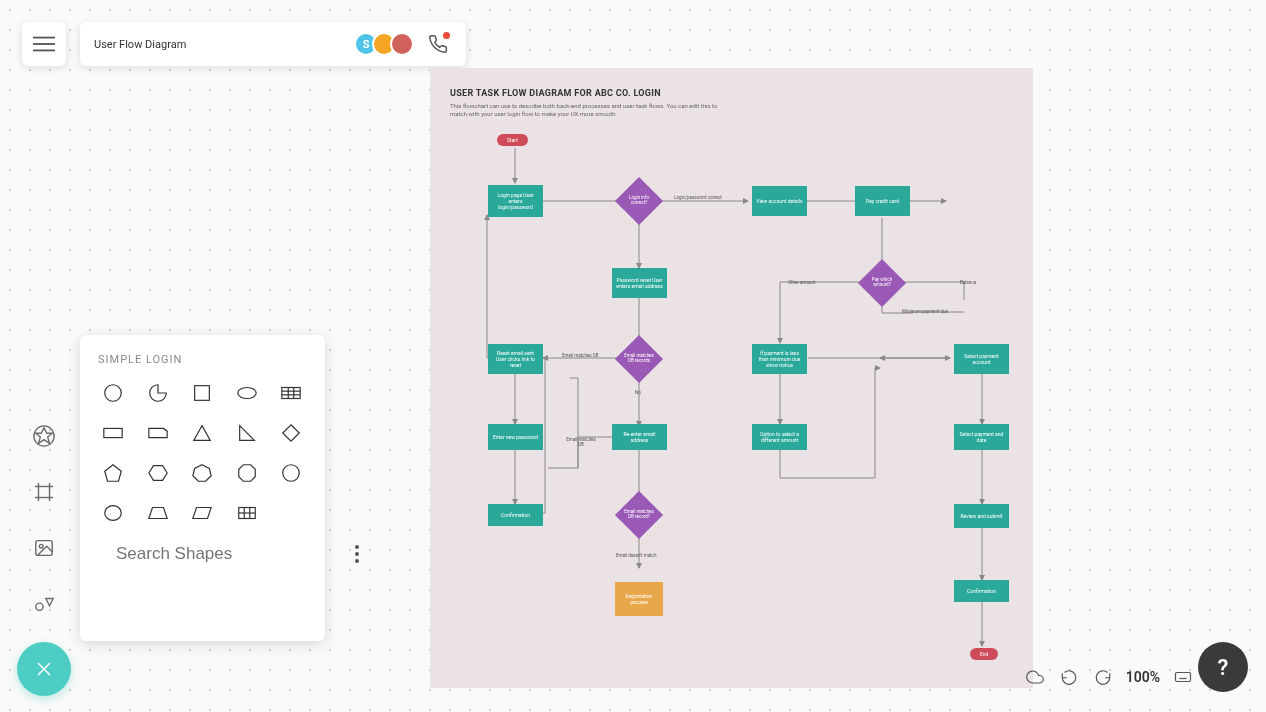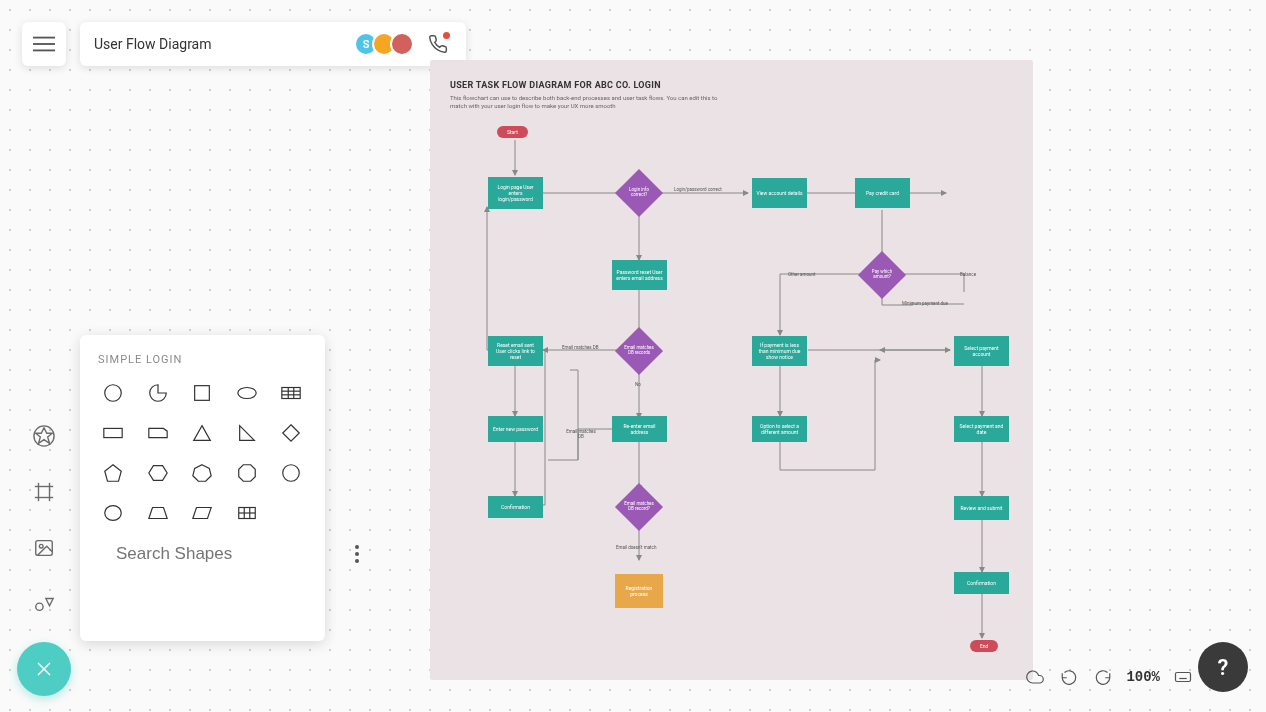--- a/index.html
+++ b/index.html
@@ -21,21 +21,21 @@
     display:flex; align-items:center; justify-content:center;
     cursor:pointer;
   }
   .menu-btn svg { width:22px; height:18px; }
   .title-bar {
     position:absolute; left:80px; top:22px;
     width:386px; height:44px; background:#fff; border-radius:6px;
     box-shadow:0 2px 8px rgba(0,0,0,.12);
     display:flex; align-items:center; padding:0 14px;
   }
-  .title-bar .title { font-size:14px; color:#333; flex:1; }
+  .title-bar .title { font-size:11px; color:#333; flex:1; }
   .avatars { display:flex; align-items:center; }
   .avatar { width:24px; height:24px; border-radius:50%; margin-left:-6px; border:2px solid #fff; display:flex;align-items:center;justify-content:center;font-size:11px;color:#fff;font-weight:600;}
   .av1{background:#4ec4e8;} .av2{background:#f5a623;} .av3{background:#d0615c;}
   .call-icon { position:relative; margin-left:10px; width:28px;height:28px; display:flex;align-items:center;justify-content:center;}
   .call-icon svg{width:20px;height:20px;}
   .call-icon .dot{position:absolute;top:2px;right:2px;width:7px;height:7px;background:#e74c3c;border-radius:50%;}
   
   .side-btn{position:absolute;left:26px;width:36px;height:36px;border-radius:50%;display:flex;align-items:center;justify-content:center;}
   .side-btn svg{width:22px;height:22px;stroke:#6a6a6a;fill:none;stroke-width:1.5;}
   .sb1{top:418px;} .sb2{top:474px;} .sb3{top:530px;} .sb4{top:586px;}
@@ -52,36 +52,36 @@
   .tab{padding:6px 12px;border-radius:4px;font-size:14px;color:#555;cursor:pointer;}
   .tab.active{background:#d5efec;color:#2a9187;}
   .tab.inactive{background:#f0f0f0;}
   .tab-add{width:30px;height:30px;background:#f0f0f0;border-radius:4px;display:flex;align-items:center;justify-content:center;font-size:18px;color:#888;}
   .search-row{display:flex;align-items:center;gap:18px;}
   .search-row svg.si{width:18px;height:18px;stroke:#888;fill:none;stroke-width:1.8;}
   .search-input{border:none;outline:none;font-size:17px;color:#888;flex:1;background:transparent;}
   .dots{width:20px;display:flex;flex-direction:column;gap:3px;align-items:center;}
   .dots span{width:4px;height:4px;background:#555;border-radius:50%;}
   
-  .canvas{position:absolute;left:430px;top:60px;width:603px;height:620px;background:#ebe2e6;border-radius:2px;}
+  .canvas{position:absolute;left:430px;top:68px;width:603px;height:620px;background:#ebe2e6;border-radius:2px;}
   .ch{position:absolute;left:20px;top:20px;}
   .ch h1{font-size:9px;font-weight:700;color:#333;letter-spacing:.3px;}
   .ch p{font-size:6px;color:#666;max-width:280px;margin-top:4px;line-height:1.3;}
   .pill{position:absolute;background:#cf4b5a;color:#fff;font-size:5px;border-radius:8px;padding:3px 10px;text-align:center;}
   .box{position:absolute;background:#2aa89a;color:#fff;font-size:5px;text-align:center;display:flex;align-items:center;justify-content:center;padding:4px;line-height:1.2;}
   .diamond{position:absolute;width:34px;height:34px;display:flex;align-items:center;justify-content:center;}
   .diamond::before{content:'';position:absolute;inset:0;background:#9b59b6;transform:rotate(45deg);}
   .diamond span{position:relative;color:#fff;font-size:4.5px;text-align:center;line-height:1.1;z-index:1;width:40px;}
   .yellowbox{position:absolute;background:#e8a84a;color:#fff;font-size:5px;text-align:center;display:flex;align-items:center;justify-content:center;padding:4px;}
   .lbl{position:absolute;font-size:4.5px;color:#555;}
   .canvas svg.conns{position:absolute;inset:0;width:100%;height:100%;pointer-events:none;}
   .canvas svg.conns path{stroke:#888;stroke-width:1;fill:none;}
   .canvas svg.conns marker path{fill:#888;stroke:none;}
   
-  .br-controls{position:absolute;right:72px;bottom:24px;display:flex;align-items:center;gap:12px;font-family:Liberation Mono, monospace;}
+  .br-controls{position:absolute;right:72px;bottom:24px;display:flex;align-items:center;gap:12px;}
   .br-controls .ic{width:22px;height:22px;display:flex;align-items:center;justify-content:center;}
   .br-controls .ic svg{width:18px;height:18px;stroke:#555;fill:none;stroke-width:1.6;}
   .zoom{font-size:14px;font-weight:600;color:#333;}
   .help-fab{position:absolute;right:18px;bottom:20px;width:50px;height:50px;border-radius:50%;background:#3a3a3a;color:#fff;display:flex;align-items:center;justify-content:center;font-size:22px;font-weight:600;cursor:pointer;}
 </style>
 </head>
 <body>
 
 <div class="menu-btn">
   <svg viewBox="0 0 24 18">

